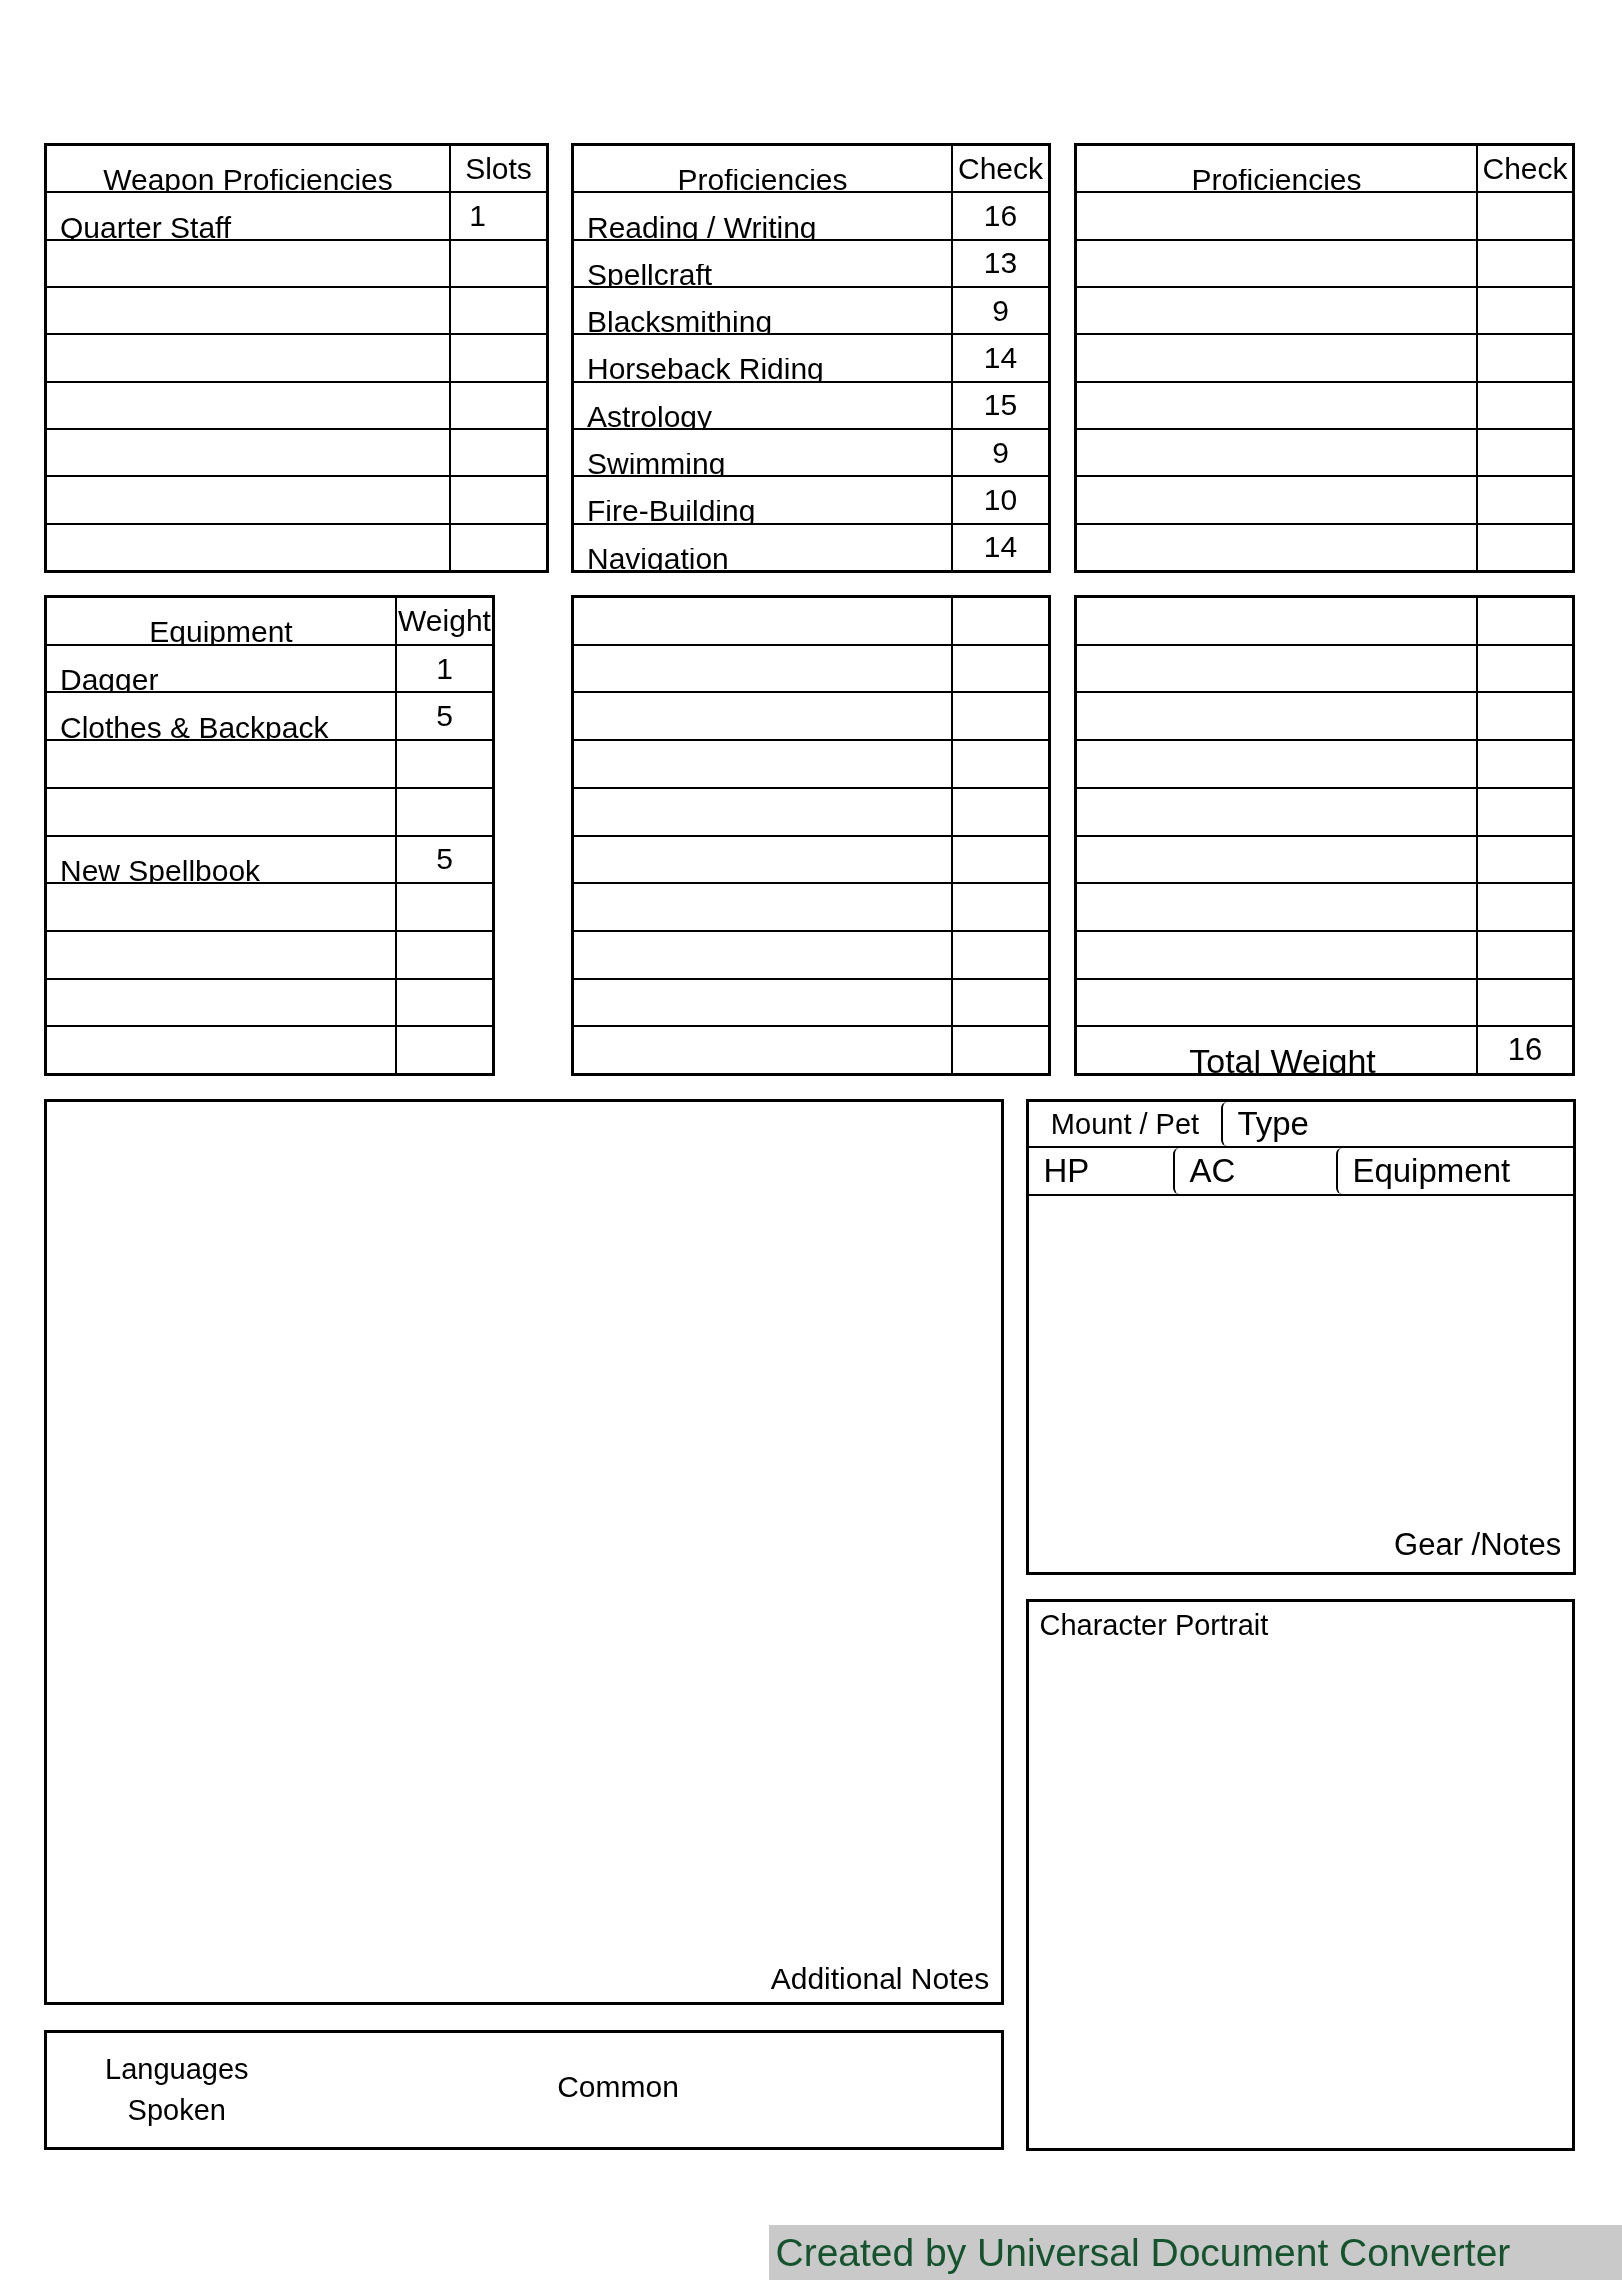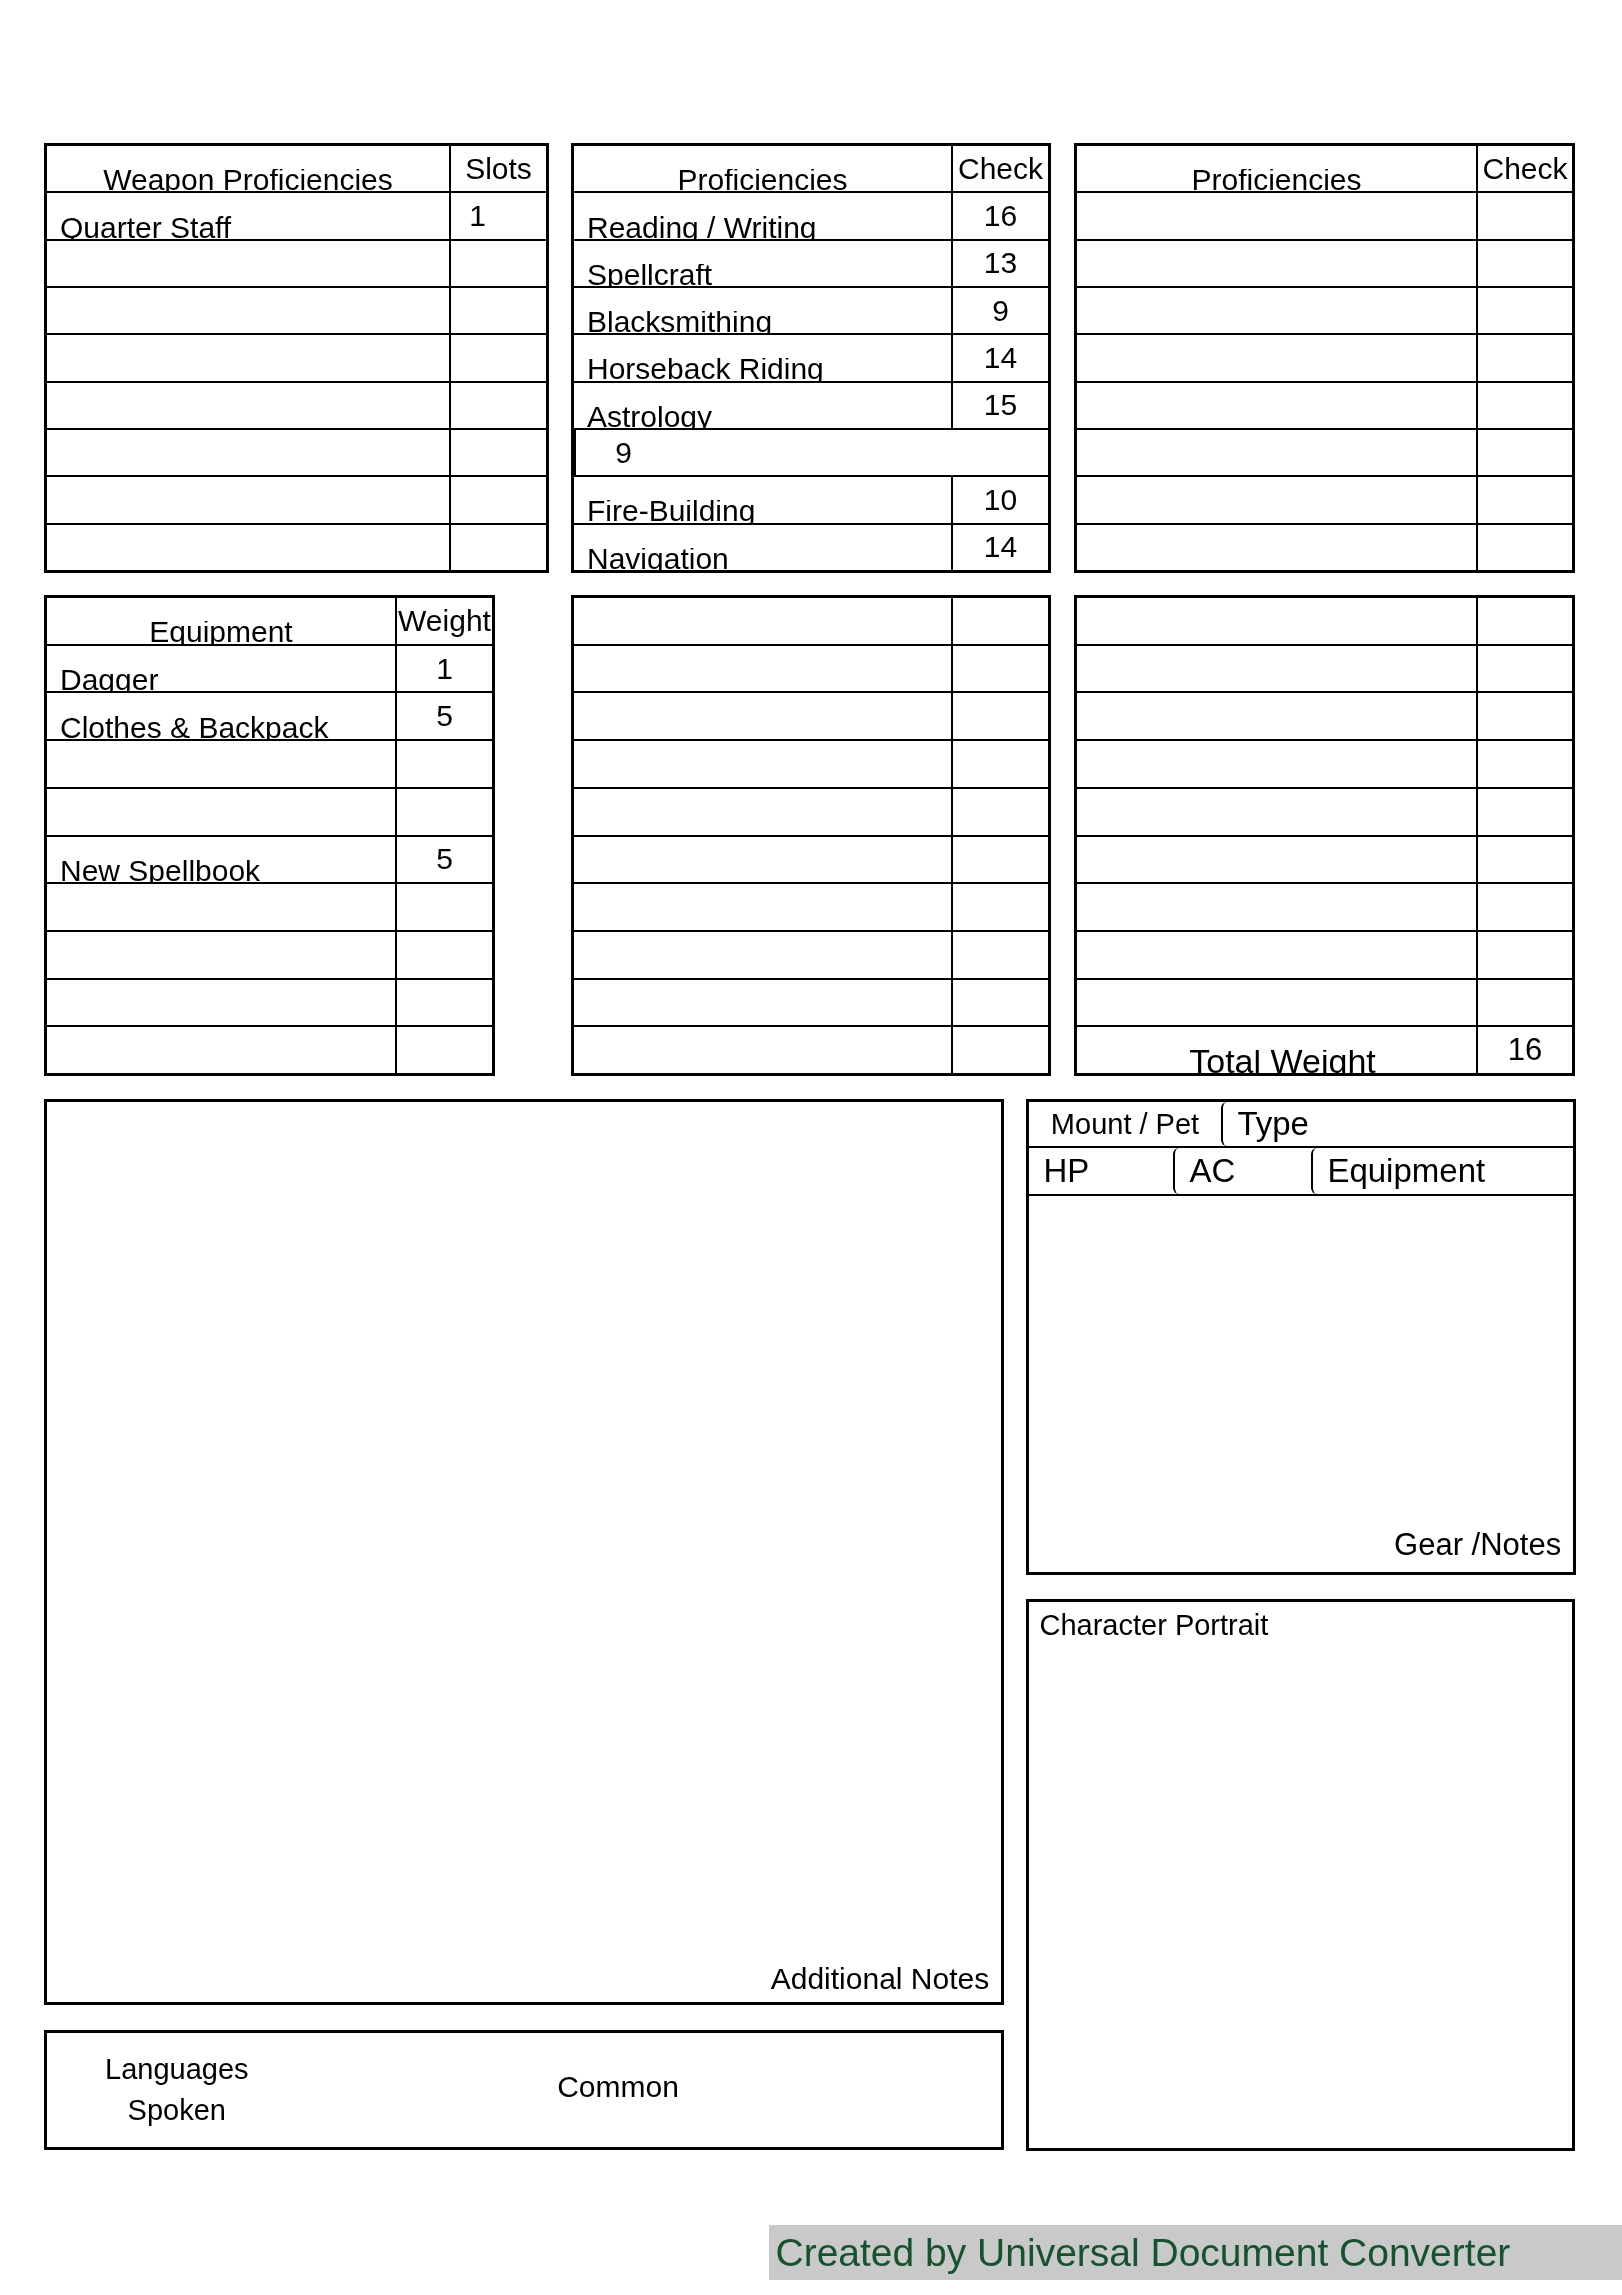--- a/index.html
+++ b/index.html
@@ -26,21 +26,21 @@
   .corner-label-tl{position:absolute;left:10.5px;top:6.5px;font-size:29px;white-space:nowrap;}
   
   .mrow{display:flex;border-bottom:2.6px solid #000;box-sizing:border-box;}
   .mrow1{height:46px;}
   .mrow2{height:48px;}
   .mcell{display:flex;align-items:center;box-sizing:border-box;border-left:2.6px solid #000;padding-left:14.4px;font-size:33px;white-space:nowrap;overflow:hidden;border-radius:6px;}
   .mcell:first-child{border-left:none;}
   .m-mountpet{width:192px;justify-content:center;padding-left:0;font-size:29px;}
   .m-type{flex:1;}
   .m-hp{width:144px;}
-  .m-ac{width:138px;}
+  .m-ac{width:163px;}
   .m-mov{flex:1;}
   
   .langbox{display:flex;align-items:center;}
   .lang-label{margin-left:58px;text-align:center;font-size:29px;line-height:1.4;}
   .lang-value{position:absolute;left:499px;top:50%;transform:translateY(-58%);width:144px;text-align:center;font-size:30px;}
   
   .watermark{
     position:absolute;left:769px;top:2225px;width:854px;height:55px;
     background:#c9c9c9;color:#14532d;display:flex;align-items:center;
     font-size:39px;white-space:nowrap;padding-left:6.5px;box-sizing:border-box;overflow:hidden;
@@ -109,20 +109,21 @@
       </div>
     <div class="r">
         <div class="n">Horseback Riding</div>
         <div class="v">14</div>
       </div>
     <div class="r">
         <div class="n">Astrology</div>
         <div class="v">15</div>
       </div>
     <div class="r">
+        <div class="n">Swimming</div>
         <div class="v">9</div>
       </div>
     <div class="r">
         <div class="n">Fire-Building</div>
         <div class="v">10</div>
       </div>
     <div class="r">
         <div class="n">Navigation</div>
         <div class="v">14</div>
       </div>

